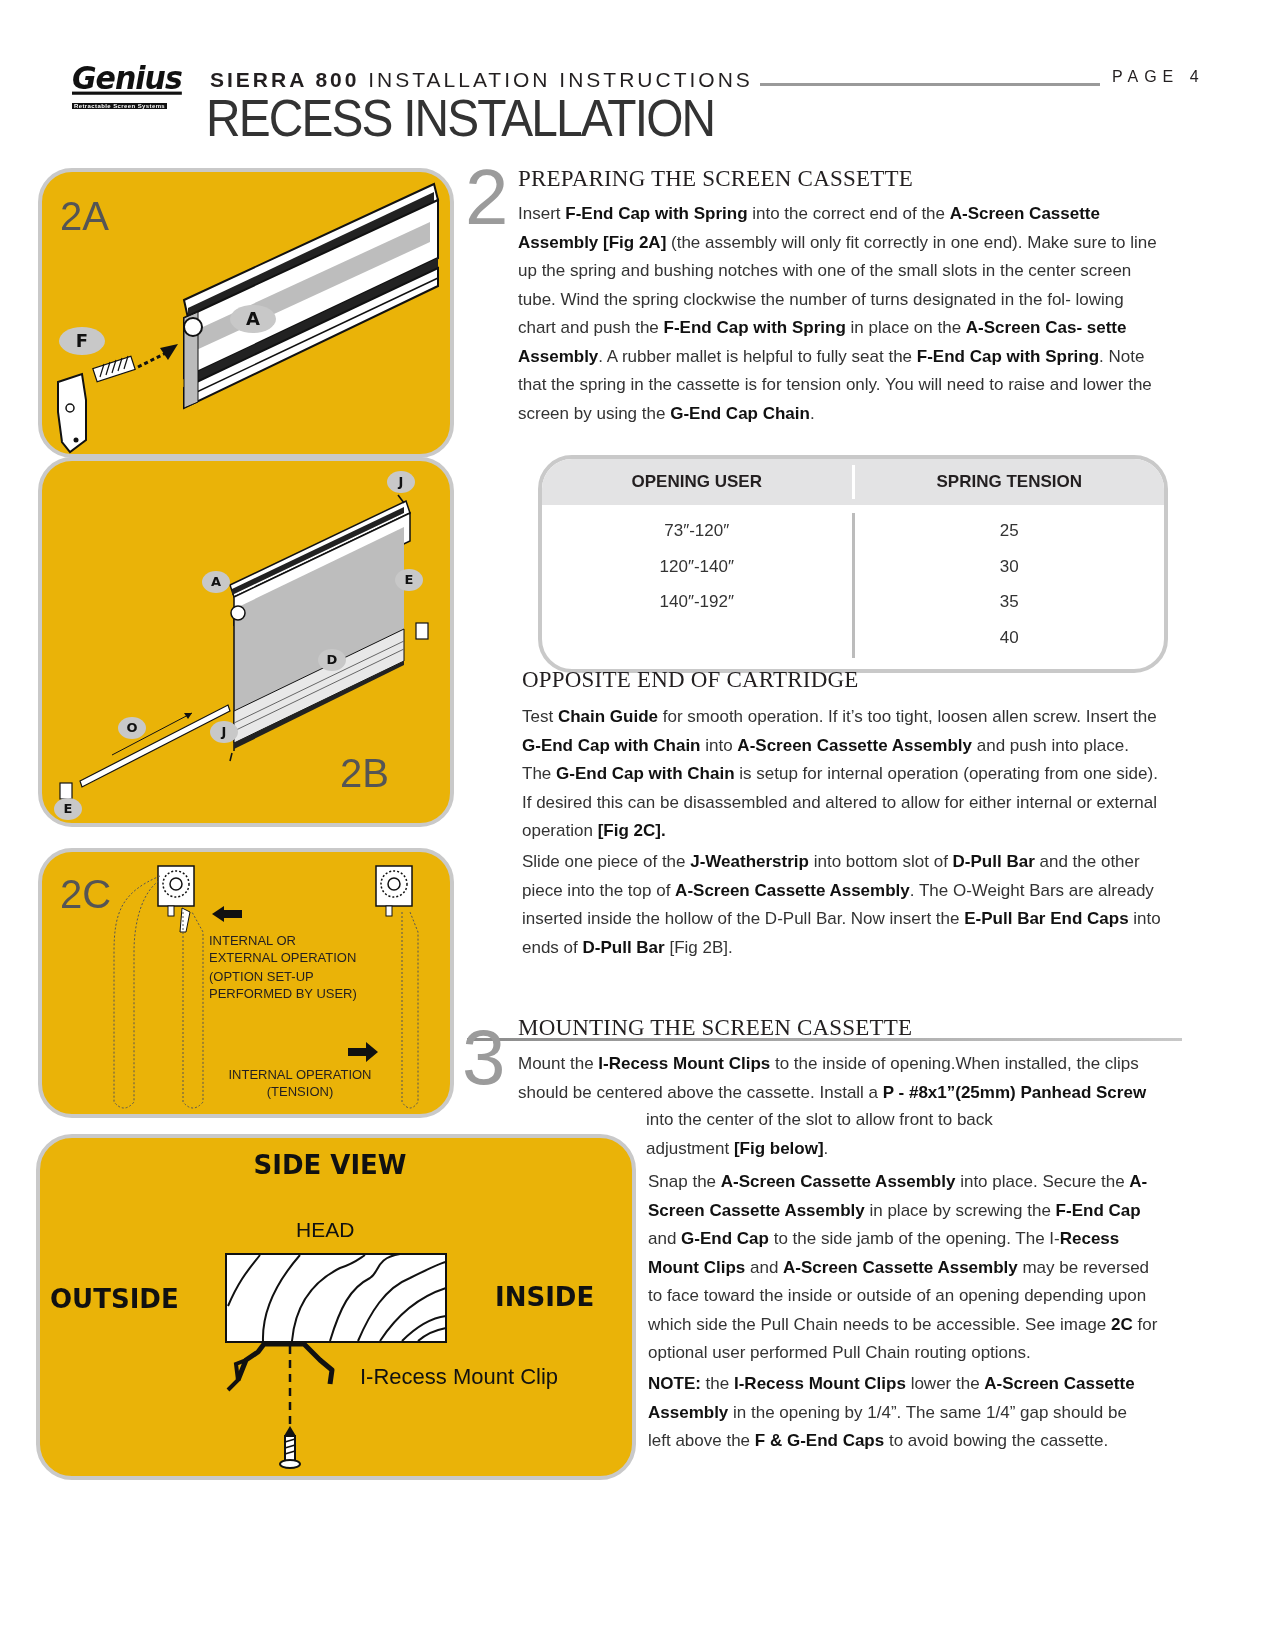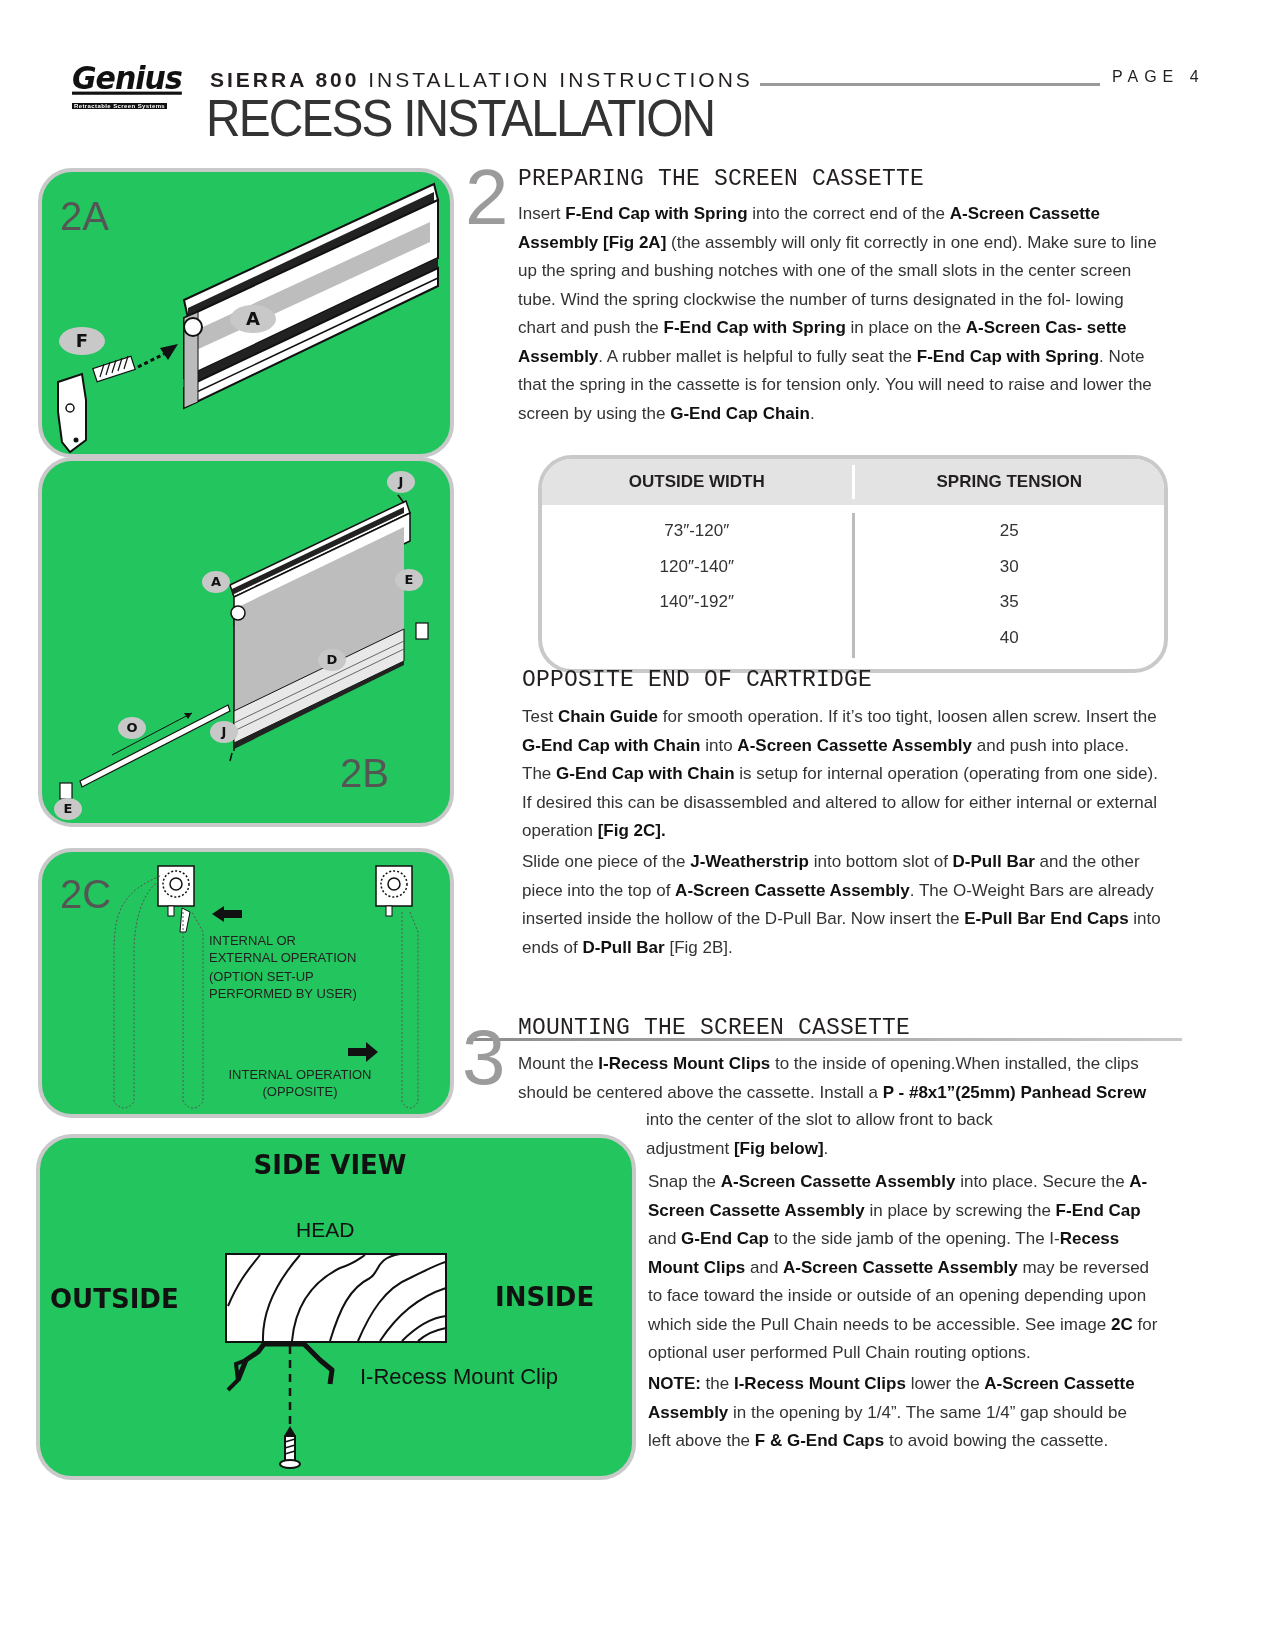--- a/index.html
+++ b/index.html
@@ -8,26 +8,26 @@
   
   .logo { left:72px; top:64px; width:118px; height:46px; }
   .logo-word { font-family:"DejaVu Sans", sans-serif; font-weight:bold; font-style:italic; font-size:30px; letter-spacing:-1px; line-height:30px; color:#111; transform:scaleY(1.05); text-decoration:underline; text-decoration-thickness:3px; }
   .logo-tag { font-size:6px; font-weight:bold; letter-spacing:0.4px; margin-top:2px; background:#111; color:#fff; padding:0 2px; display:inline-block; }
   .hdr-line1 { left:210px; top:68px; font-size:21px; letter-spacing:3px; color:#231f20; white-space:nowrap; }
   .hdr-line1 b { font-weight:bold; letter-spacing:3px; }
   .hdr-title { left:206px; top:88px; font-size:52px; font-weight:normal; letter-spacing:-2px; color:#333; transform:scaleX(0.92); transform-origin:left; white-space:nowrap; font-family:"Liberation Sans", sans-serif; -webkit-text-stroke:0px; }
   .hdr-rule { left:760px; top:83px; width:340px; height:3px; background:#9a9a9a; }
   .hdr-page { left:1112px; top:68px; font-size:16px; letter-spacing:6px; color:#231f20; }
   
-  .panel { border:4px solid #c9c9c9; border-radius:34px; box-sizing:border-box; background:#22c55e; }
+  .panel { border:4px solid #c9c9c9; border-radius:34px; box-sizing:border-box; background:#eab308; }
   .fig-label { font-size:40px; color:#555; font-family:"Liberation Sans", sans-serif; }
   .bubble { background:#c8c8c8; border-radius:50%; font-family:"DejaVu Sans", sans-serif; font-weight:bold; color:#111; text-align:center; }
   
   .step-num { font-size:78px; color:#9b9b9b; font-family:"Liberation Sans", sans-serif; font-weight:normal; line-height:1; }
-  .sec-title { font-size:23px; color:#231f20; font-family:Liberation Mono, monospace; letter-spacing:0.2px; white-space:nowrap; }
+  .sec-title { font-size:23px; color:#231f20; font-family:Liberation Serif, serif; letter-spacing:0.2px; white-space:nowrap; }
   .para { font-size:17px; line-height:28.5px; color:#333; font-family:"Liberation Sans", sans-serif; }
   .para b { color:#111; }
   
   .tbl { left:538px; top:455px; width:630px; height:218px; border:4px solid #c9c9c9; border-radius:34px; box-sizing:border-box; overflow:hidden; }
   .tbl-head { height:46px; background:#e3e3e4; display:flex; }
   .tbl-head div { flex:1; text-align:center; font-weight:bold; font-size:17px; line-height:46px; color:#231f20; }
   .tbl-head .sep { flex:0 0 3px; background:#fff; margin:6px 0; }
   .tbl-body { position:relative; display:flex; padding-top:8px; }
   .tbl-col { flex:1; text-align:center; }
   .tbl-col div { height:35.5px; line-height:35.5px; font-size:17px; color:#333; }
@@ -148,21 +148,21 @@
     <polygon points="306,196 324,196 324,190 336,200 324,210 324,204 306,204" fill="#111"></polygon>
   </svg>
   <div class="abs note2c" style="left:167px;top:80px;">
     <div>INTERNAL OR</div>
     <div>EXTERNAL OPERATION</div>
     <div style="margin-top:2px;">(OPTION SET-UP</div>
     <div>PERFORMED BY USER)</div>
   </div>
   <div class="abs note2c" style="left:184px;top:214px;text-align:center;width:148px;">
     <div>INTERNAL OPERATION</div>
-    <div>(OPPOSITE)</div>
+    <div>(TENSION)</div>
   </div>
 </div>
 
 <div class="abs panel" style="left:36px;top:1134px;width:600px;height:346px;border-radius:36px;">
   <div class="abs sv-label" style="left:0;width:600px;text-align:center;top:12px;font-size:26px;margin-left:-10px;">SIDE VIEW</div>
   <div class="abs" style="left:256px;top:80px;font-size:21px;color:#111;">HEAD</div>
   <div class="abs sv-label" style="left:10px;top:146px;font-size:26px;">OUTSIDE</div>
   <div class="abs sv-label" style="left:455px;top:144px;font-size:26px;">INSIDE</div>
   <svg class="abs" style="left:0;top:0;" width="594" height="340">
     <rect x="186" y="116" width="220" height="88" fill="#fff" stroke="#111" stroke-width="2"></rect>
@@ -190,21 +190,21 @@
   </svg>
   <div class="abs" style="left:320px;top:226px;font-size:22px;color:#111;">I-Recess Mount Clip</div>
 </div>
 
 <div class="abs step-num" style="left:465px;top:158px;">2</div>
 <div class="abs sec-title" style="left:518px;top:166px;">PREPARING THE SCREEN CASSETTE</div>
 <div class="abs para" id="step2-para" style="left:518px;top:200px;width:645px;"><span>Insert </span><b>F-End Cap with Spring</b><span> into the correct end of the </span><b>A-Screen Cassette Assembly [Fig 2A]</b><span> (the assembly will only fit correctly in one end). Make sure to line up the spring and bushing notches with one of the small slots in the center screen tube. Wind the spring clockwise the number of turns designated in the fol- lowing chart and push the </span><b>F-End Cap with Spring</b><span> in place on the </span><b>A-Screen Cas- sette Assembly</b><span>. A rubber mallet is helpful to fully seat the </span><b>F-End Cap with Spring</b><span>. Note that the spring in the cassette is for tension only. You will need to raise and lower the screen by using the </span><b>G-End Cap Chain</b><span>.</span></div>
 
 <div class="abs tbl">
   <div class="tbl-head">
-    <div>OUTSIDE WIDTH</div>
+    <div>OPENING USER</div>
     <span class="sep"></span>
     <div>SPRING TENSION</div>
   </div>
   <div class="tbl-body">
     <div class="tbl-col">
       <div>73″-120″</div>
       <div>120″-140″</div>
       <div>140″-192″</div>
     </div>
     <div class="tbl-vsep"></div>

